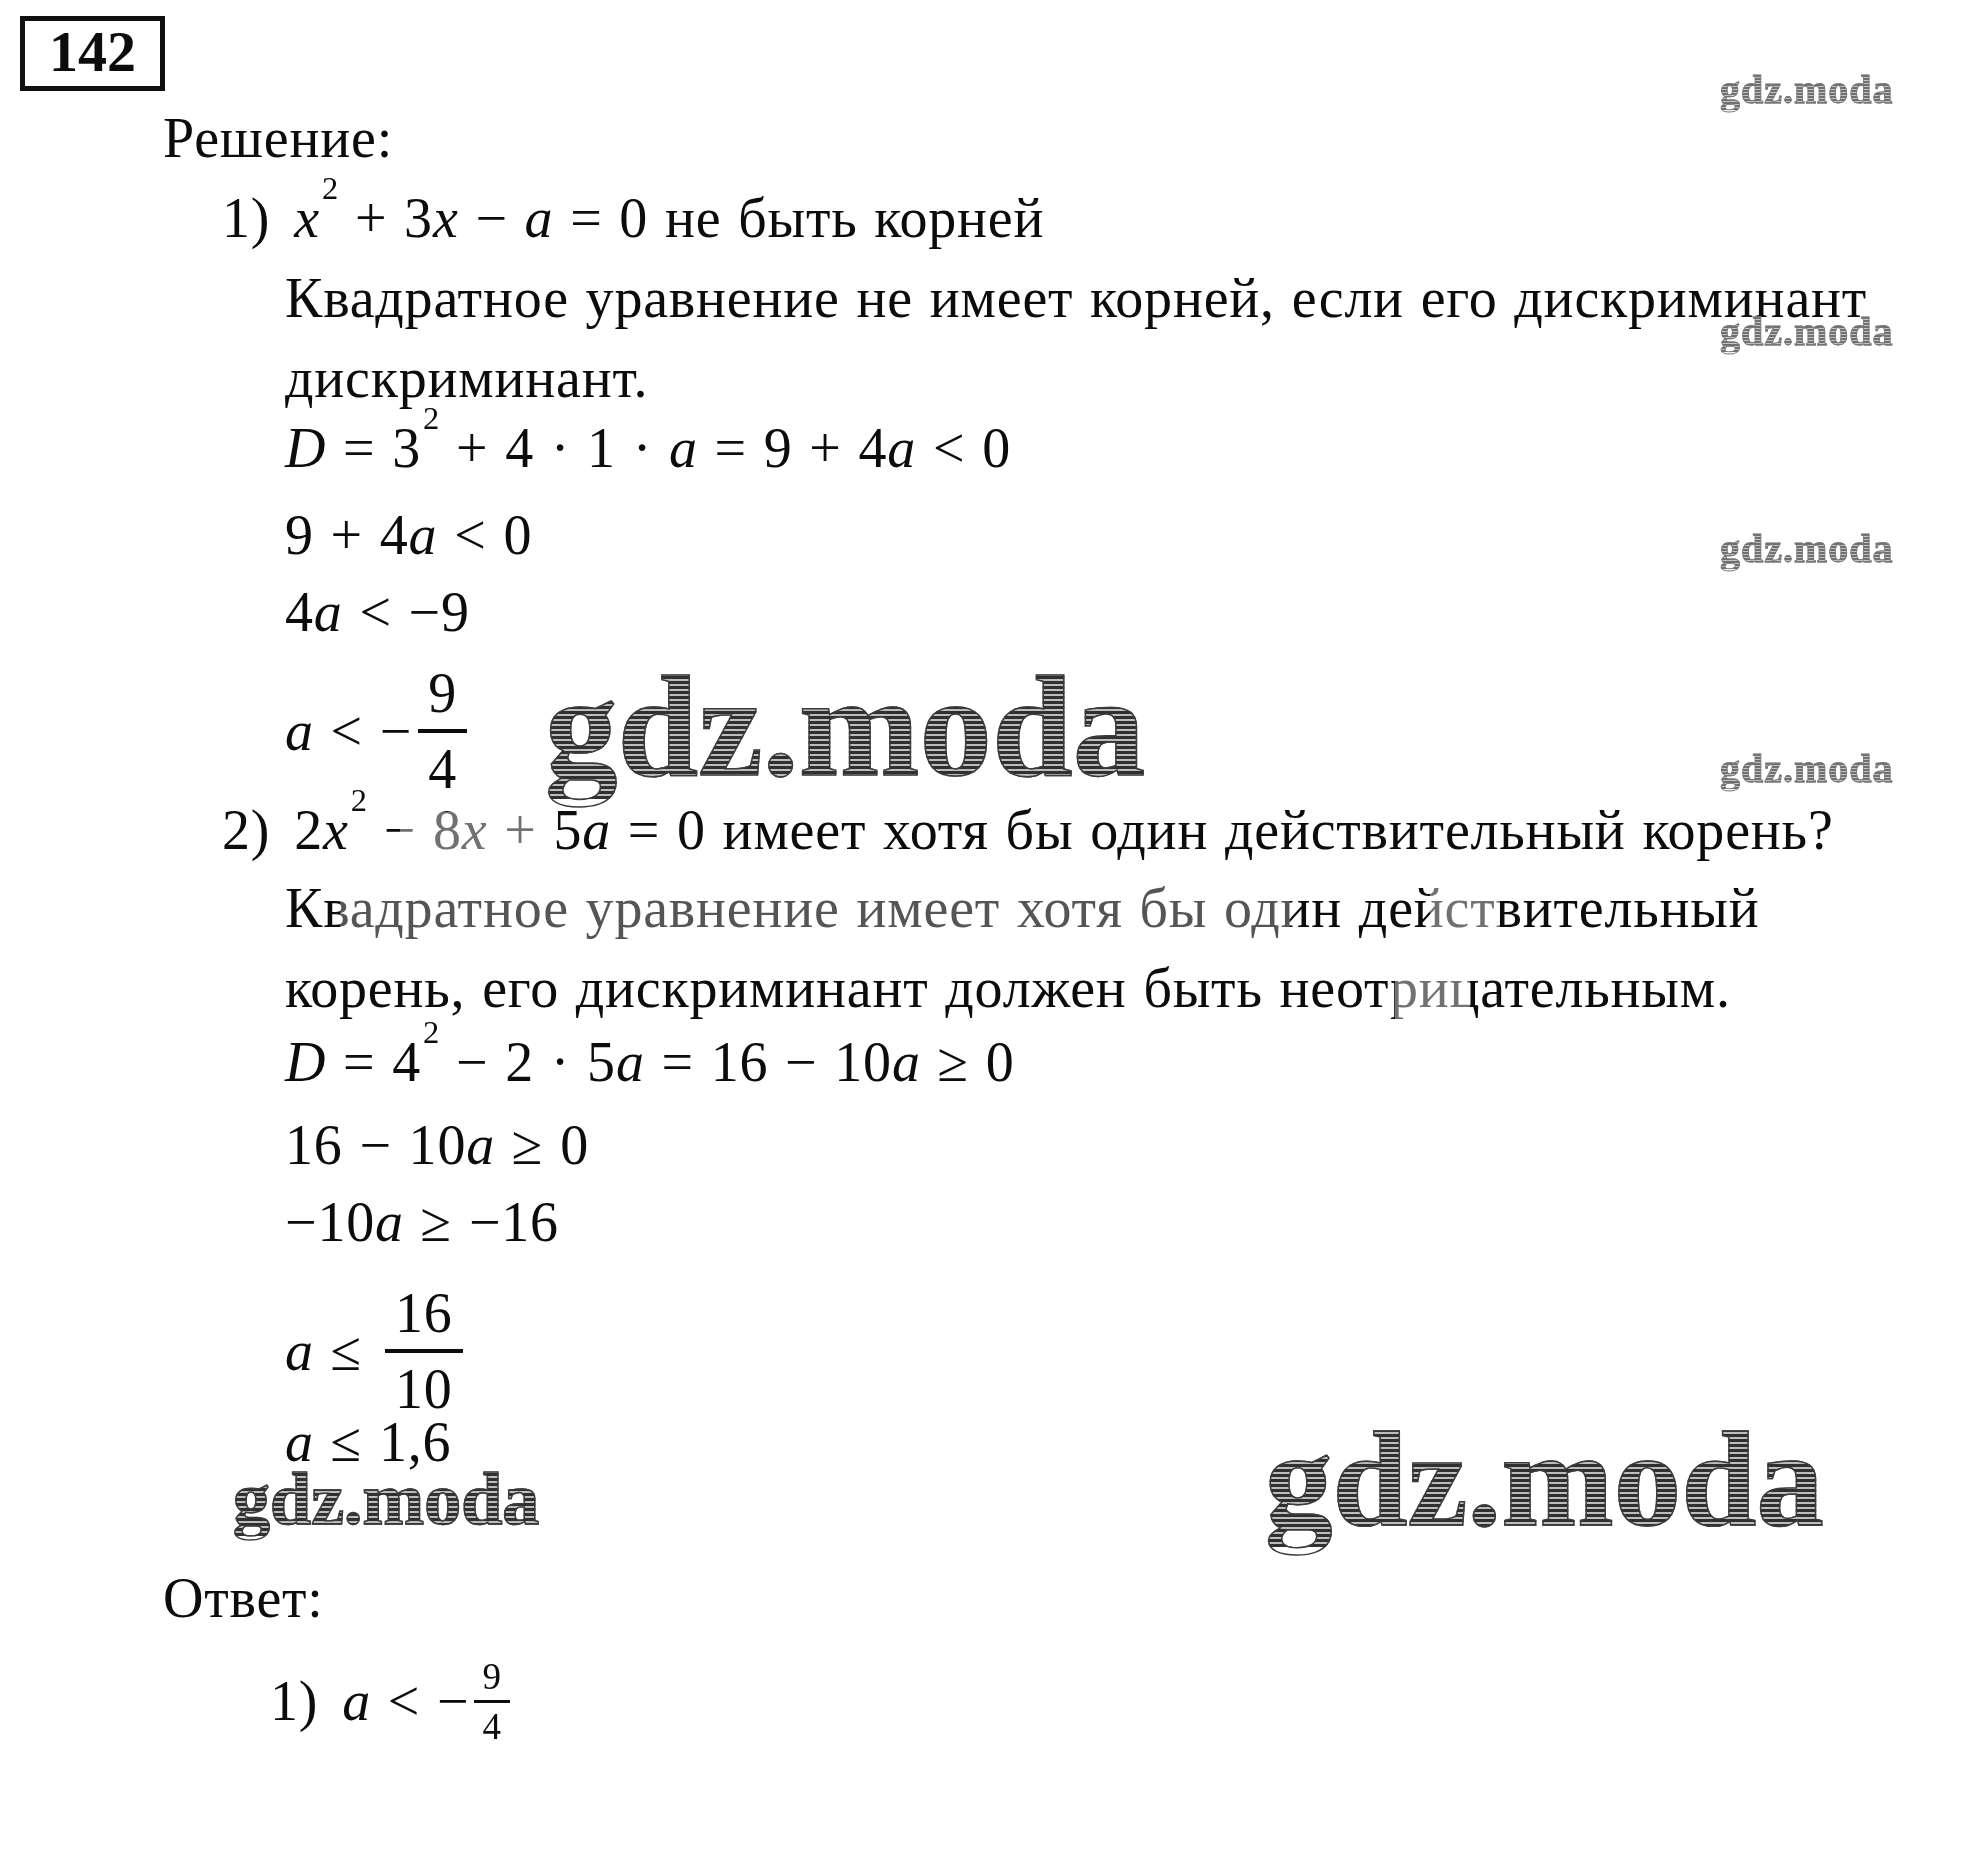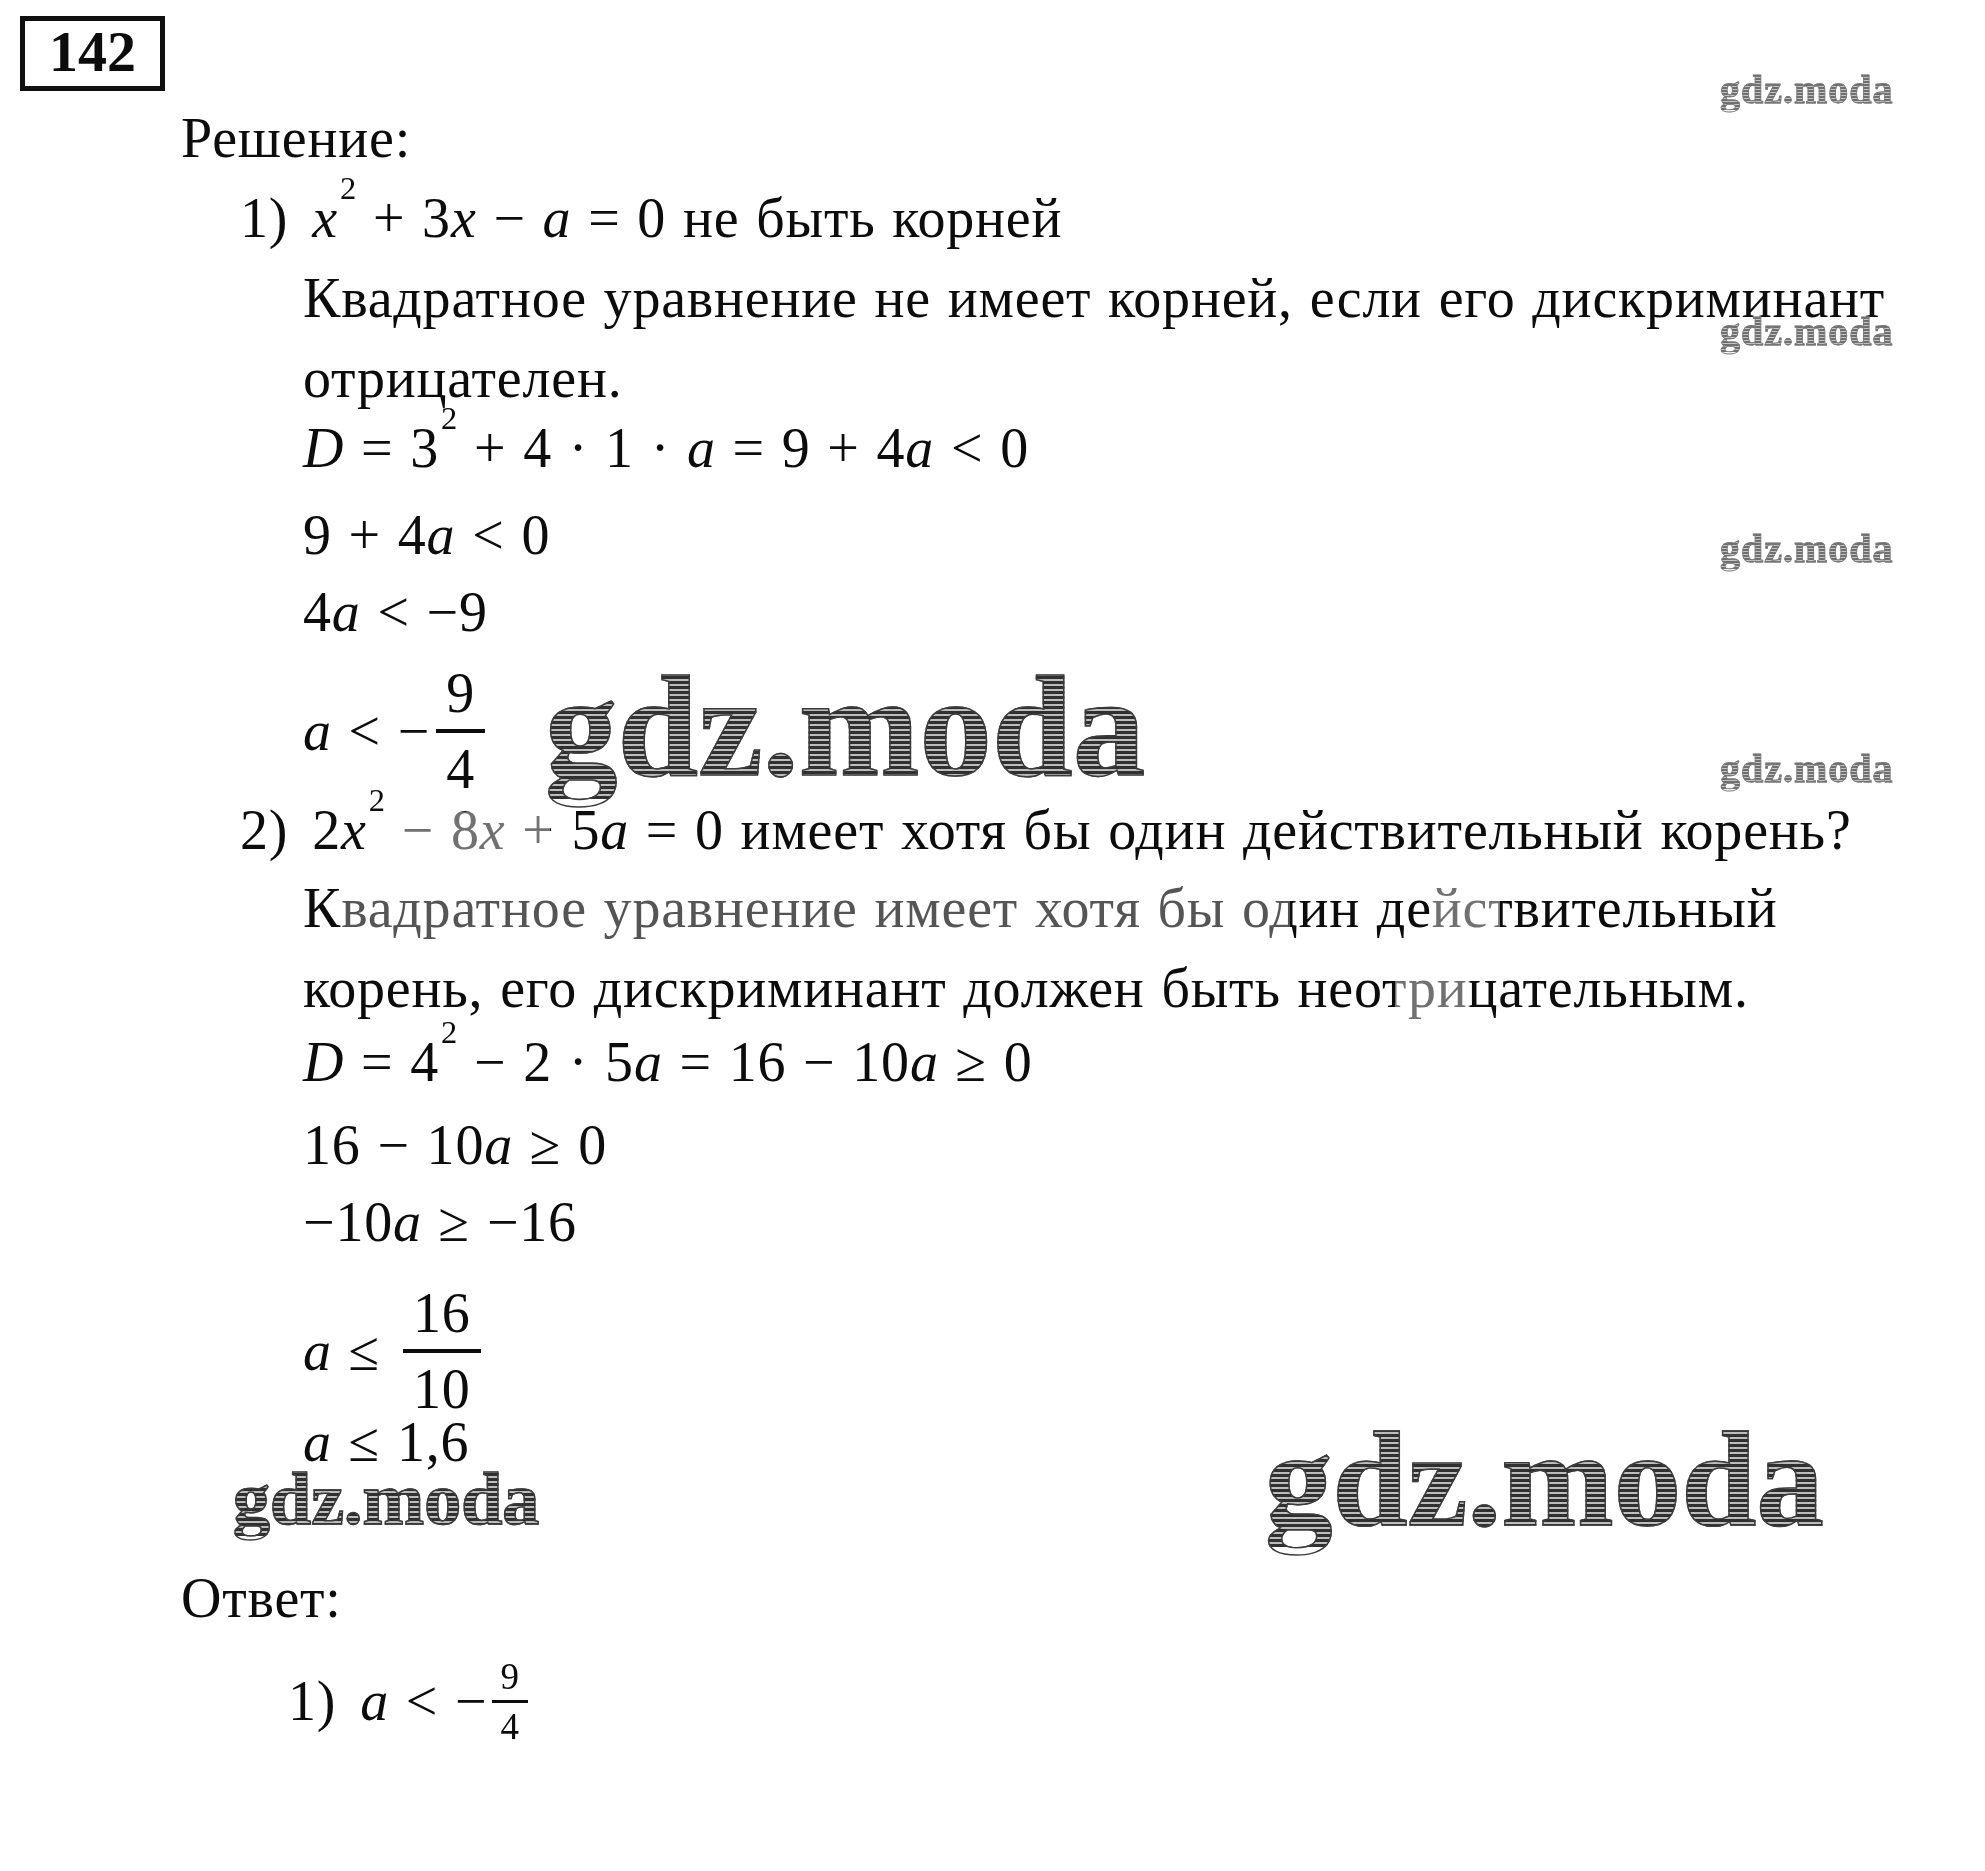--- a/index.html
+++ b/index.html
@@ -6,21 +6,21 @@
   body{
     width:1985px;height:1871px;background:#ffffff;
     font-family:"Liberation Serif","DejaVu Serif",serif;
     color:#0c0c0c;position:relative;overflow:hidden;
   }
   .page{position:absolute;inset:0}
 
   
   .line{
     position:absolute;font-size:56px;line-height:1.18;
-    white-space:nowrap;letter-spacing:.8px;word-spacing:2px;margin-left:18px;
+    white-space:nowrap;letter-spacing:.8px;word-spacing:2px;
   }
   .lbl{margin-right:24px}
   .mv{font-style:italic}
   .mn,.mt{font-style:normal}
   .sup{font-size:.58em;position:relative;top:-.55em;letter-spacing:0;margin-left:2px}
 
   
   .frac{
     display:inline-flex;flex-direction:column;vertical-align:middle;
     text-align:center;line-height:1;margin:0 6px;transform:translateY(-7px);
@@ -68,21 +68,21 @@
   <div class="numbox">
     <span>142</span>
   </div>
 
   <div class="line" style="left:163px;top:105px">Решение:</div>
 
   <div class="line" style="left:222px;top:185px">
     <span class="lbl">1)</span><span class="math"><span class="mv">x</span><sup class="sup">2</sup><span class="mn"> + 3</span><span class="mv">x</span><span class="mn"> − </span><span class="mv">a</span><span class="mn"> = 0 </span><span class="mt">не быть корней</span></span>
   </div>
   <div class="line" style="left:285px;top:265px">Квадратное уравнение не имеет корней, если его дискриминант</div>
-  <div class="line" style="left:285px;top:345px">отрицателен.</div>
+  <div class="line" style="left:285px;top:345px">дискриминант.</div>
   <div class="line" style="left:285px;top:415px"><span class="mv">D</span><span class="mn"> = 3</span><sup class="sup">2</sup><span class="mn"> + 4 · 1 · </span><span class="mv">a</span><span class="mn"> = 9 + 4</span><span class="mv">a</span><span class="mn"> &lt; 0</span></div>
   <div class="line" style="left:285px;top:502px"><span class="mn">9 + 4</span><span class="mv">a</span><span class="mn"> &lt; 0</span></div>
   <div class="line" style="left:285px;top:579px"><span class="mn">4</span><span class="mv">a</span><span class="mn"> &lt; −9</span></div>
   <div class="line" style="left:285px;top:670px"><span class="mv">a</span><span class="mn"> &lt; −</span><span class="frac">
         <span class="fn">9</span>
         <span class="fd">4</span>
       </span></div>
 
   <div class="line" style="left:222px;top:797px">
     <span class="lbl">2)</span><span class="math"><span class="mn">2</span><span class="mv">x</span><sup class="sup">2</sup><span class="mn"> − 8</span><span class="mv">x</span><span class="mn"> + 5</span><span class="mv">a</span><span class="mn"> = 0 </span><span class="mt">имеет хотя бы один действительный корень?</span></span>

